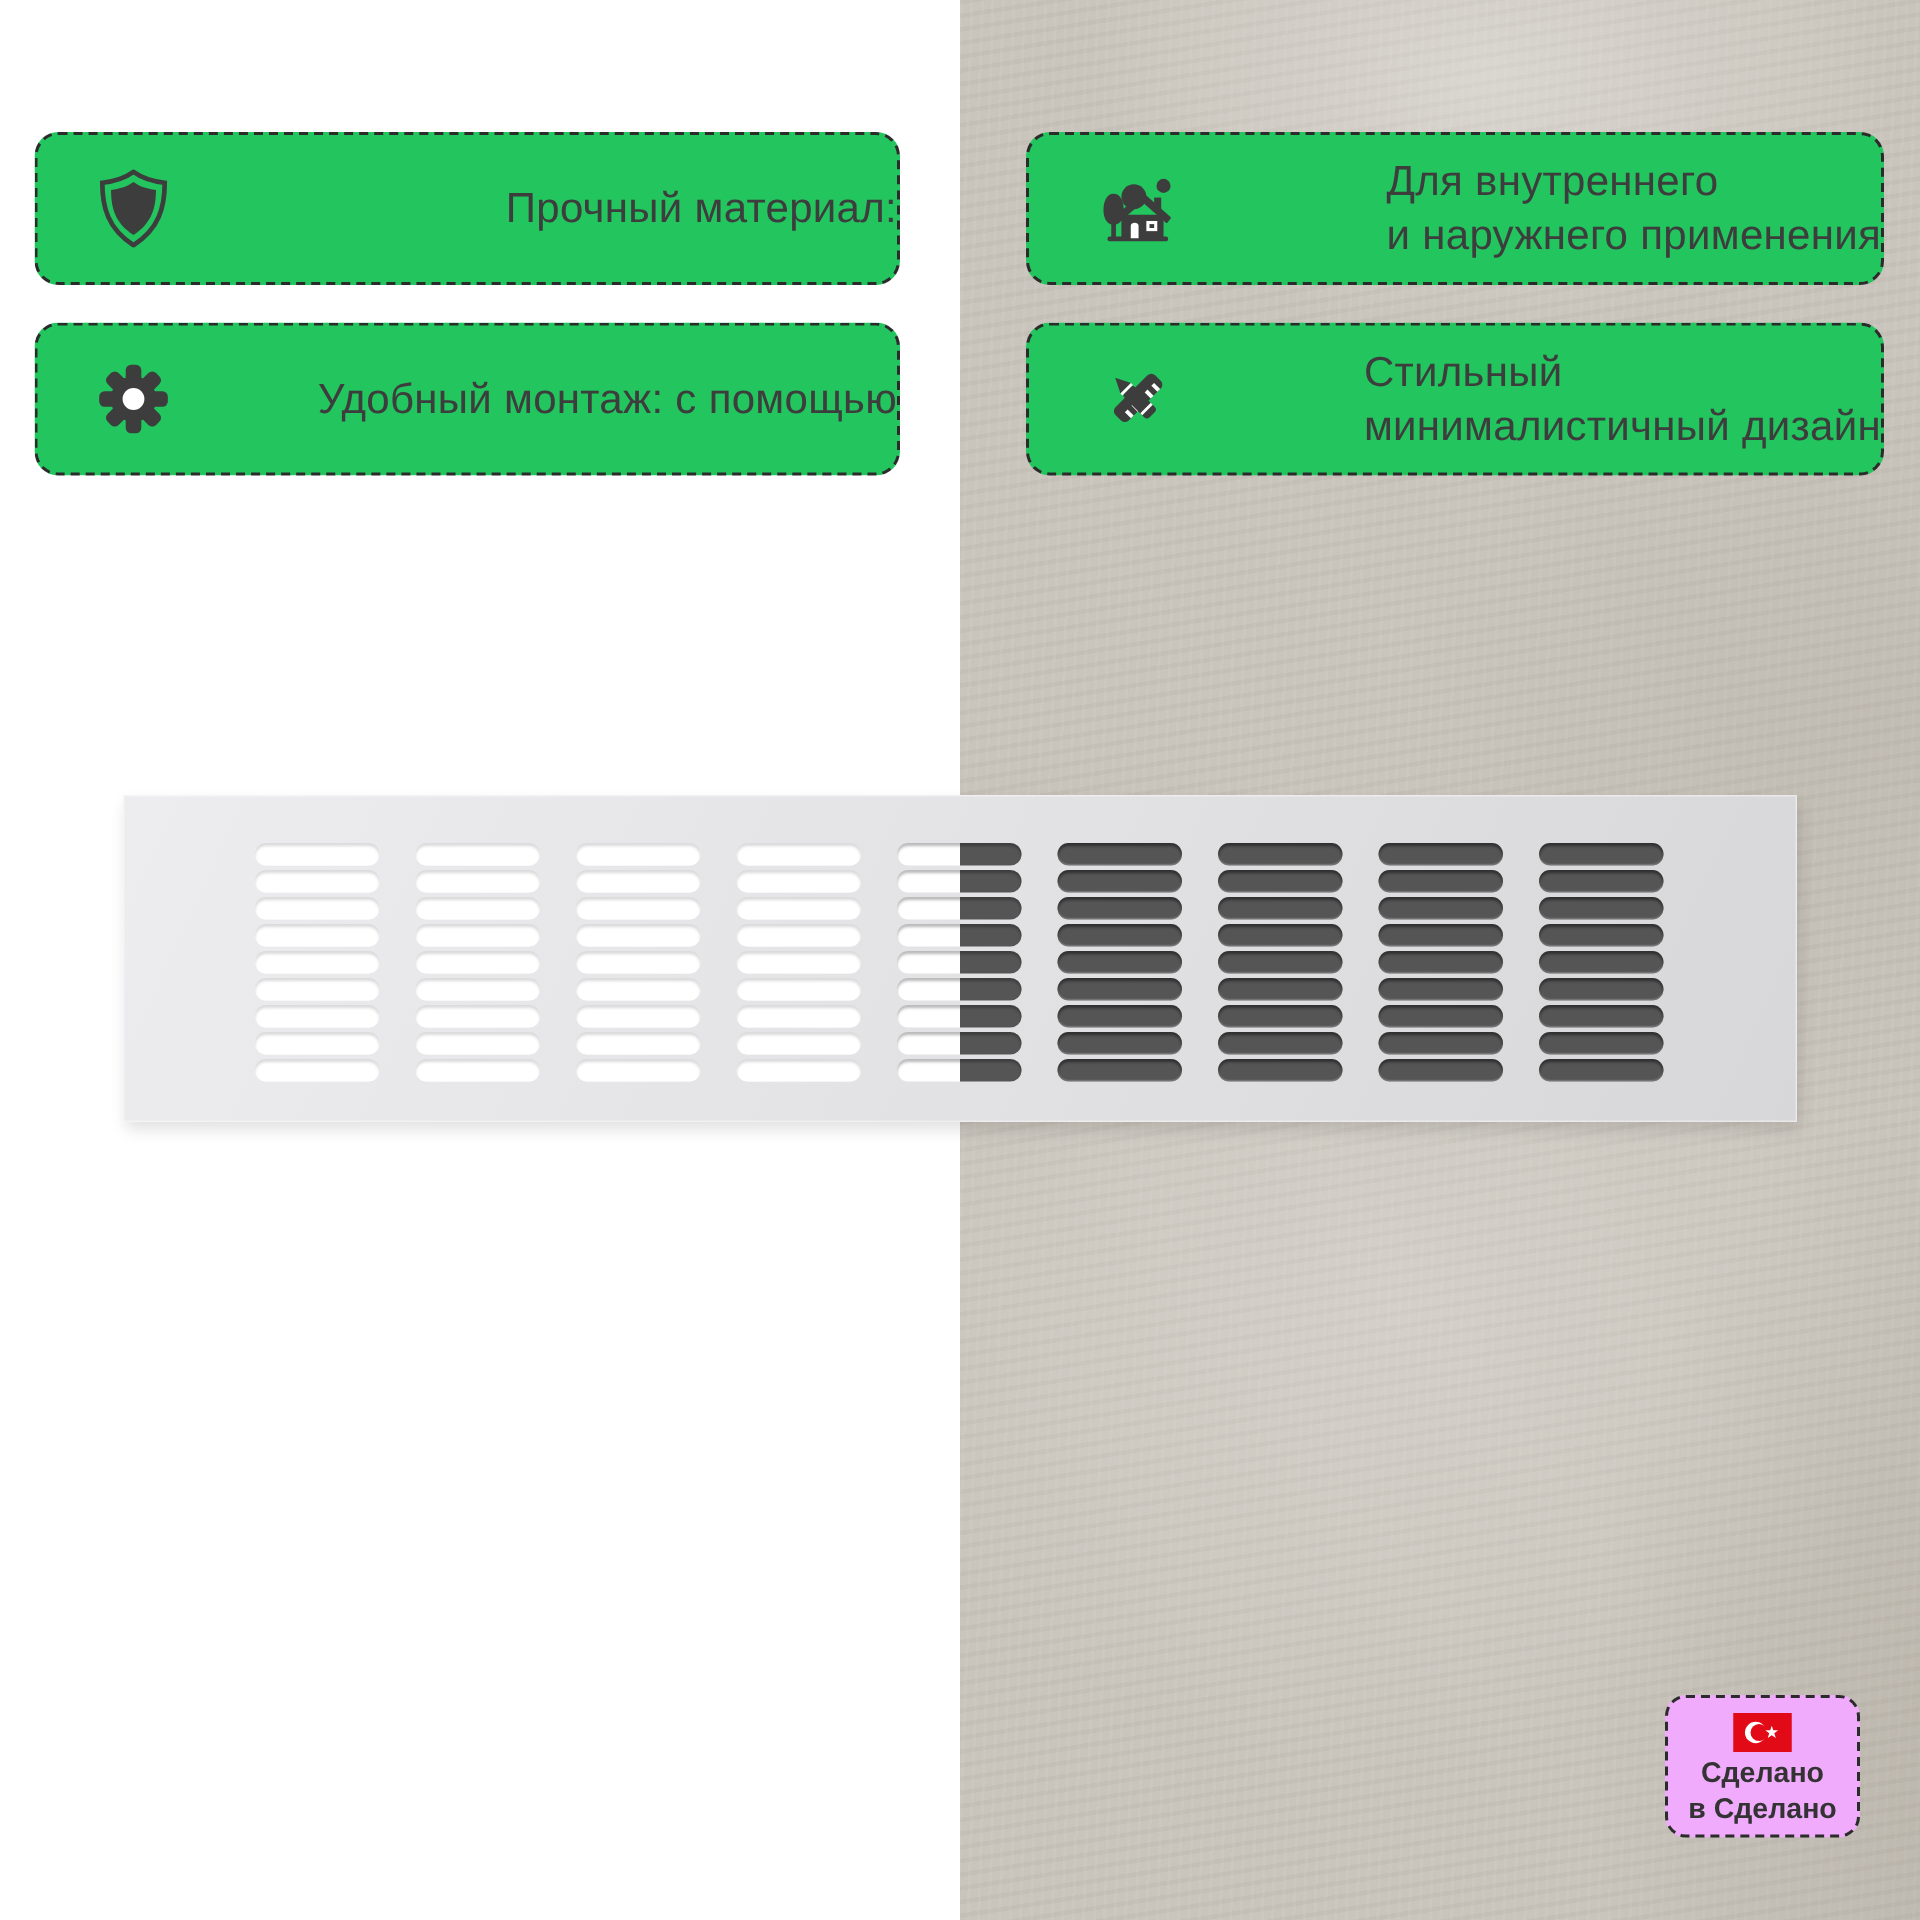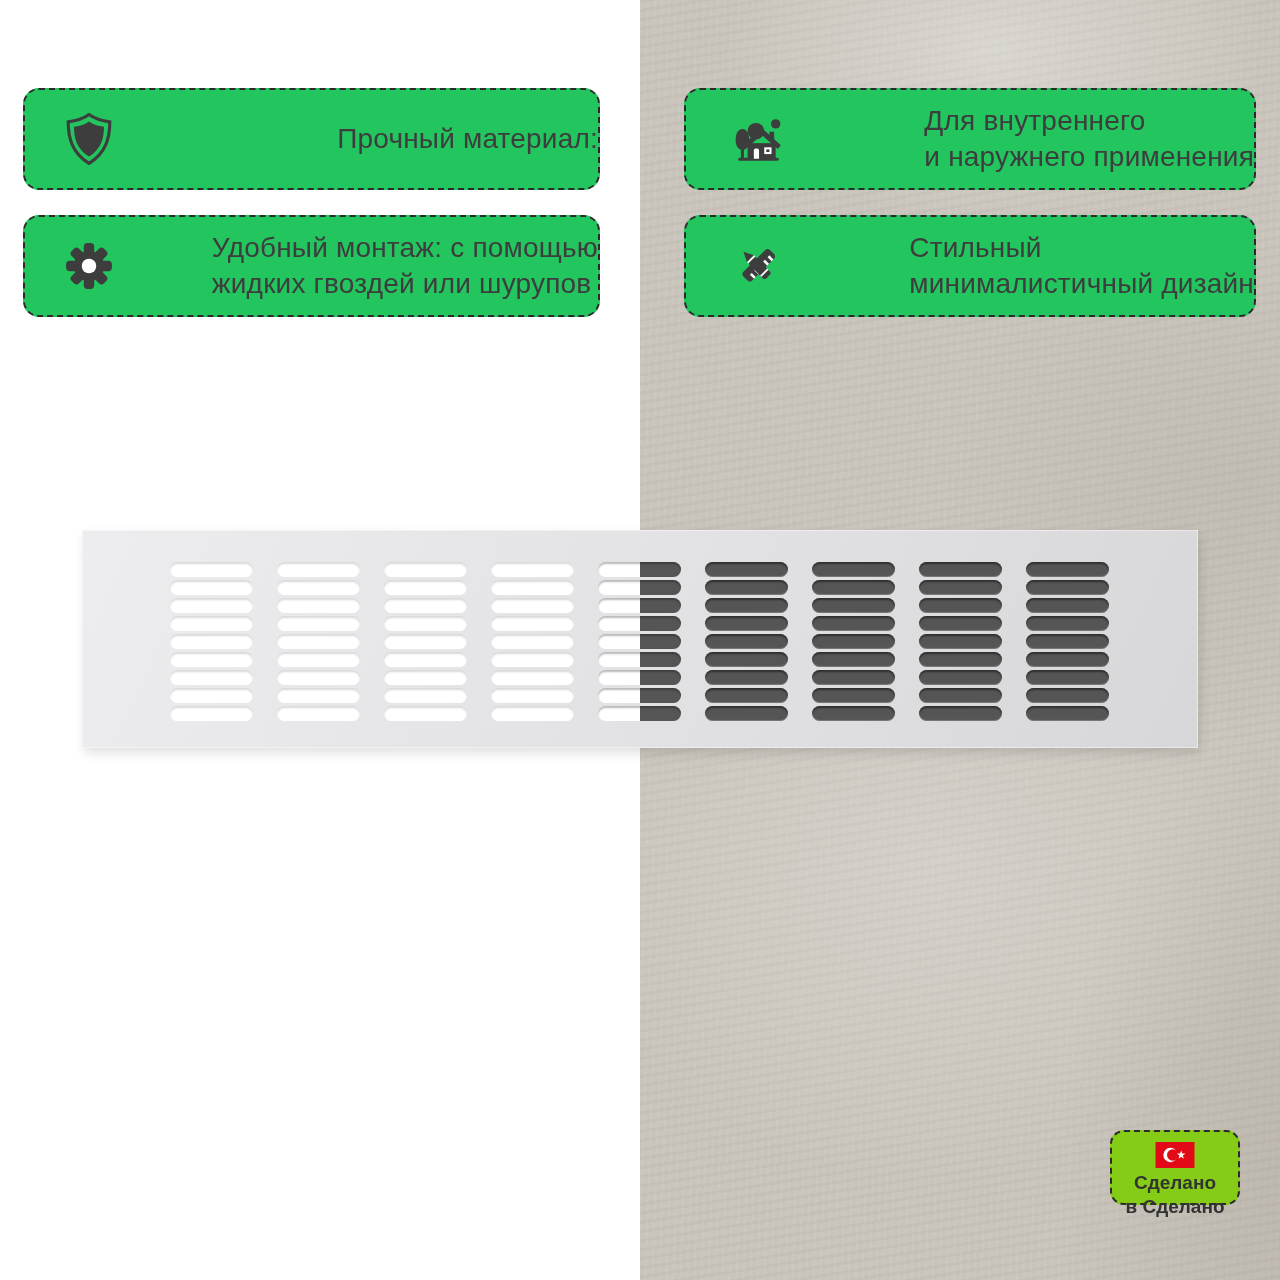--- a/index.html
+++ b/index.html
@@ -42,22 +42,22 @@
     box-shadow:2px 5px 10px rgba(0,0,0,0.12), inset 0 0 0 1px rgba(255,255,255,0.45);
   }
   #slot-grid { position:absolute; left:88px; top:32px; display:grid; column-gap:24px; row-gap:3px; }
   .slot { width:83px; height:15px; border-radius:8px; }
   .slot.light { background:var(--slot-light,#fff); box-shadow:inset 0 2px 2px rgba(0,0,0,0.15), inset 0 -1px 1px rgba(255,255,255,0.7); }
   .slot.dark  { background:var(--slot-dark,#555);  box-shadow:inset 0 2px 2px rgba(0,0,0,0.45), inset 0 -1px 1px rgba(255,255,255,0.22); }
   .slot.split { box-shadow:inset 0 2px 2px rgba(0,0,0,0.28); }
 
   
   .badge {
-    position:absolute; left:1110px; top:1130px; width:130px; height:75px; box-sizing:border-box;
-    background:#84cc16; border:2px dashed #2b2b2b; border-radius:14px;
+    position:absolute; left:1110px; top:1130px; width:130px; height:95px; box-sizing:border-box;
+    background:#f0abfc; border:2px dashed #2b2b2b; border-radius:14px;
     text-align:center; padding-top:10px;
   }
   .badge svg.flag { width:42px; height:26px; display:block; margin:0 auto 3px; }
   .badge .line { font-size:19px; font-weight:bold; line-height:24px; color:#333333; }
 </style>
 </head>
 <body>
 
 <div class="canvas">
 
@@ -83,21 +83,20 @@
           <rect x="40" y="6" width="20" height="88" rx="7" transform="rotate(45 50 50)"></rect>
           <rect x="40" y="6" width="20" height="88" rx="7" transform="rotate(90 50 50)"></rect>
           <rect x="40" y="6" width="20" height="88" rx="7" transform="rotate(135 50 50)"></rect>
           <circle cx="50" cy="50" r="29"></circle>
         </g>
         <circle cx="50" cy="50" r="14" fill="#ffffff"></circle>
       </svg>
     </span>
     <div class="feature-text">
       <div>Удобный монтаж: с помощью</div>
-      <div>жидких гвоздей или шурупов</div>
     </div>
   </div>
 
   <div class="feature-box right fb-3">
     <span class="icon-wrap">
       <svg viewBox="0 0 100 100">
         <g fill="#3d3d3d">
           <circle cx="84" cy="21" r="9"></circle>
           <circle cx="46" cy="35" r="16"></circle>
           <path d="M20 31 C29 31 33 41 33 52 C33 63 28 71 20 71 C12 71 7 63 7 52 C7 41 11 31 20 31 Z"></path>

